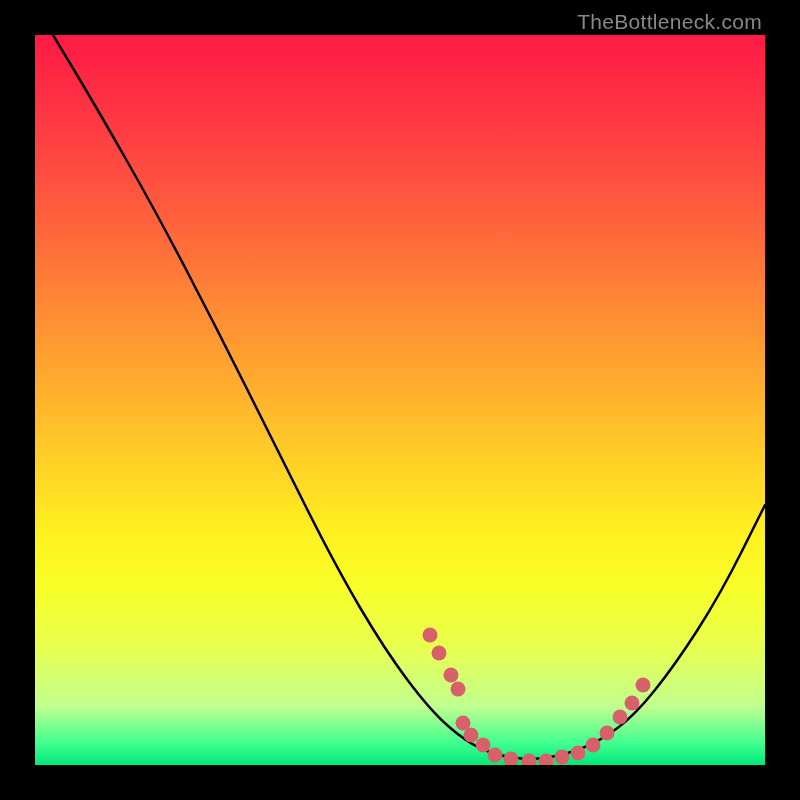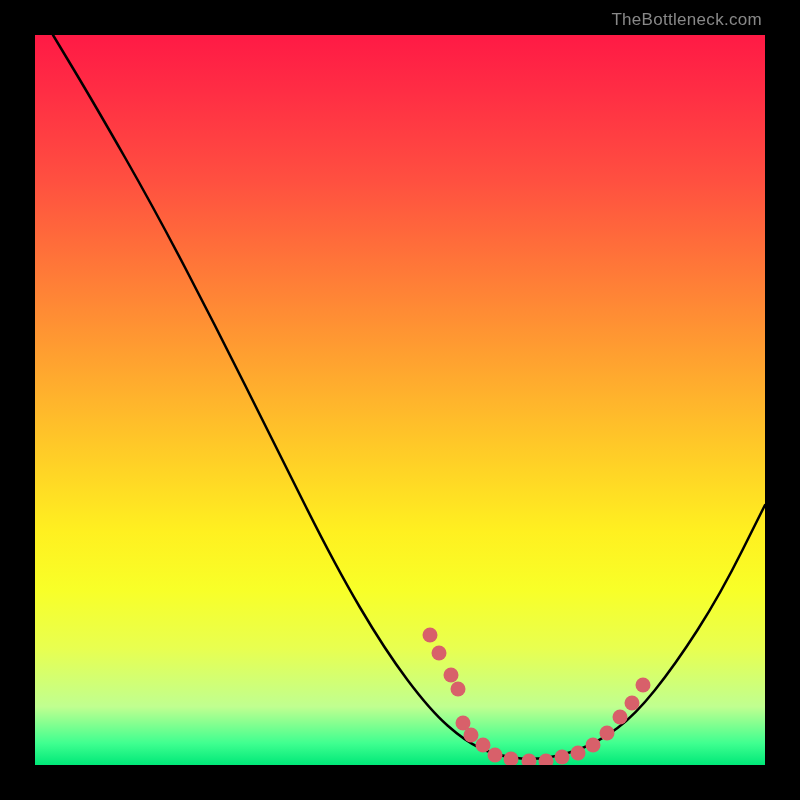--- a/index.html
+++ b/index.html
@@ -38,21 +38,21 @@
       #c0ff90 92%,
       #40ff90 97%,
       #00e878 100%
     );
   }
   .watermark {
     position: absolute;
     top: 10px;
     right: 38px;
     color: #888;
-    font-size: 17px;
+    font-size: 21px;
     font-weight: 500;
     letter-spacing: 0.3px;
   }
   .curve-svg {
     position: absolute;
     top: 35px;
     left: 35px;
     width: 730px;
     height: 730px;
   }

